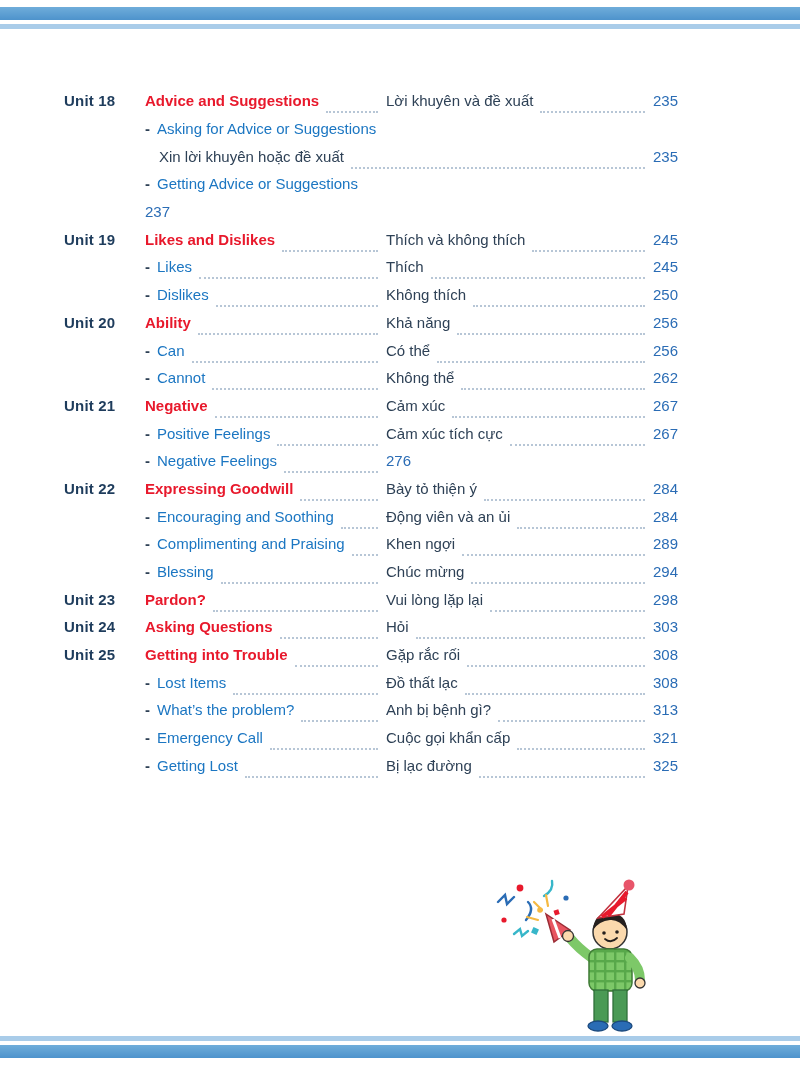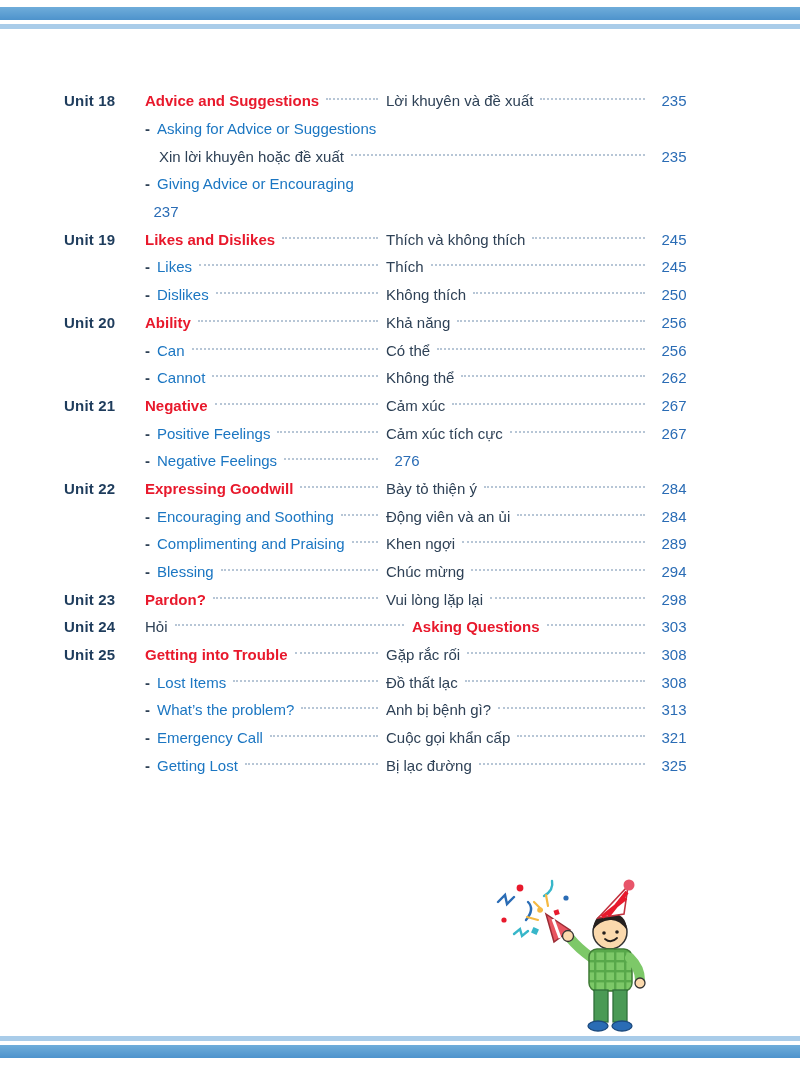--- a/index.html
+++ b/index.html
@@ -22,36 +22,36 @@
   }
   .unit-block + .unit-block { margin-top:0; }
   .row {
     display:flex; align-items:center; height:27.7px;
     font-size:15px; line-height:1;
   }
   .unit-label {
     width:81px; flex:0 0 81px;
     font-weight:bold; color:#1e3c5c; letter-spacing:0.2px;
   }
-  .cell { display:flex; align-items:flex-start; min-width:0; }
+  .cell { display:flex; align-items:flex-end; min-width:0; }
   .title-cell { width:241px; flex:0 0 241px; }
   .vi-cell { flex:1 1 auto; }
   .wide { flex:1 1 auto; }
   .indent { padding-left:14px; }
   .t-red  { color:#e8192c; font-weight:bold; white-space:nowrap; }
   .t-blue { color:#1b76c2; font-weight:normal; white-space:nowrap; }
   .t-vi   { color:#2e4156; white-space:nowrap; }
   .dash   { color:#2e4156; font-weight:bold; margin-right:7px; }
   .dots {
     flex:1 1 auto; min-width:6px; height:0;
     border-bottom:2px dotted #b7c6d6;
     margin:0 8px 0 7px; transform:translateY(5px);
   }
   .pagenum {
-    width:42px; flex:0 0 42px; text-align:center;
+    width:42px; flex:0 0 42px; text-align:left;
     color:#2a6cb5; white-space:nowrap;
   }
   .illustration {
     position:absolute; left:480px; top:876px;
     width:215px; height:178px;
   }
 </style>
 </head>
 <body>
 
@@ -85,21 +85,21 @@
           <span class="cell wide indent">
             <span class="t-vi">Xin lời khuyên hoặc đề xuất</span>
             <span class="dots"></span>
           </span>
           <span class="pagenum">235</span>
         </div>
         <div class="row">
           <span class="unit-label"></span>
           <span class="cell wide">
             <span class="dash">-</span>
-            <span class="t-blue">Giving Advice or Encouraging</span>
+            <span class="t-blue">Getting Advice or Suggestions</span>
           </span>
         </div>
         <div class="row">
           <span class="unit-label"></span>
           <span class="pagenum">237</span>
         </div>
       </div>
       <div class="unit-block">
         <div class="row">
           <span class="unit-label">Unit 19</span>
@@ -279,26 +279,26 @@
           <span class="cell vi-cell">
             <span class="t-vi">Vui lòng lặp lại</span>
             <span class="dots"></span>
           </span>
           <span class="pagenum">298</span>
         </div>
       </div>
       <div class="unit-block">
         <div class="row">
           <span class="unit-label">Unit 24</span>
+          <span class="cell title-cell">
+            <span class="t-red">Asking Questions</span>
+            <span class="dots"></span>
+          </span>
           <span class="cell vi-cell">
             <span class="t-vi">Hỏi</span>
-            <span class="dots"></span>
-          </span>
-          <span class="cell title-cell">
-            <span class="t-red">Asking Questions</span>
             <span class="dots"></span>
           </span>
           <span class="pagenum">303</span>
         </div>
       </div>
       <div class="unit-block">
         <div class="row">
           <span class="unit-label">Unit 25</span>
           <span class="cell title-cell">
             <span class="t-red">Getting into Trouble</span>

